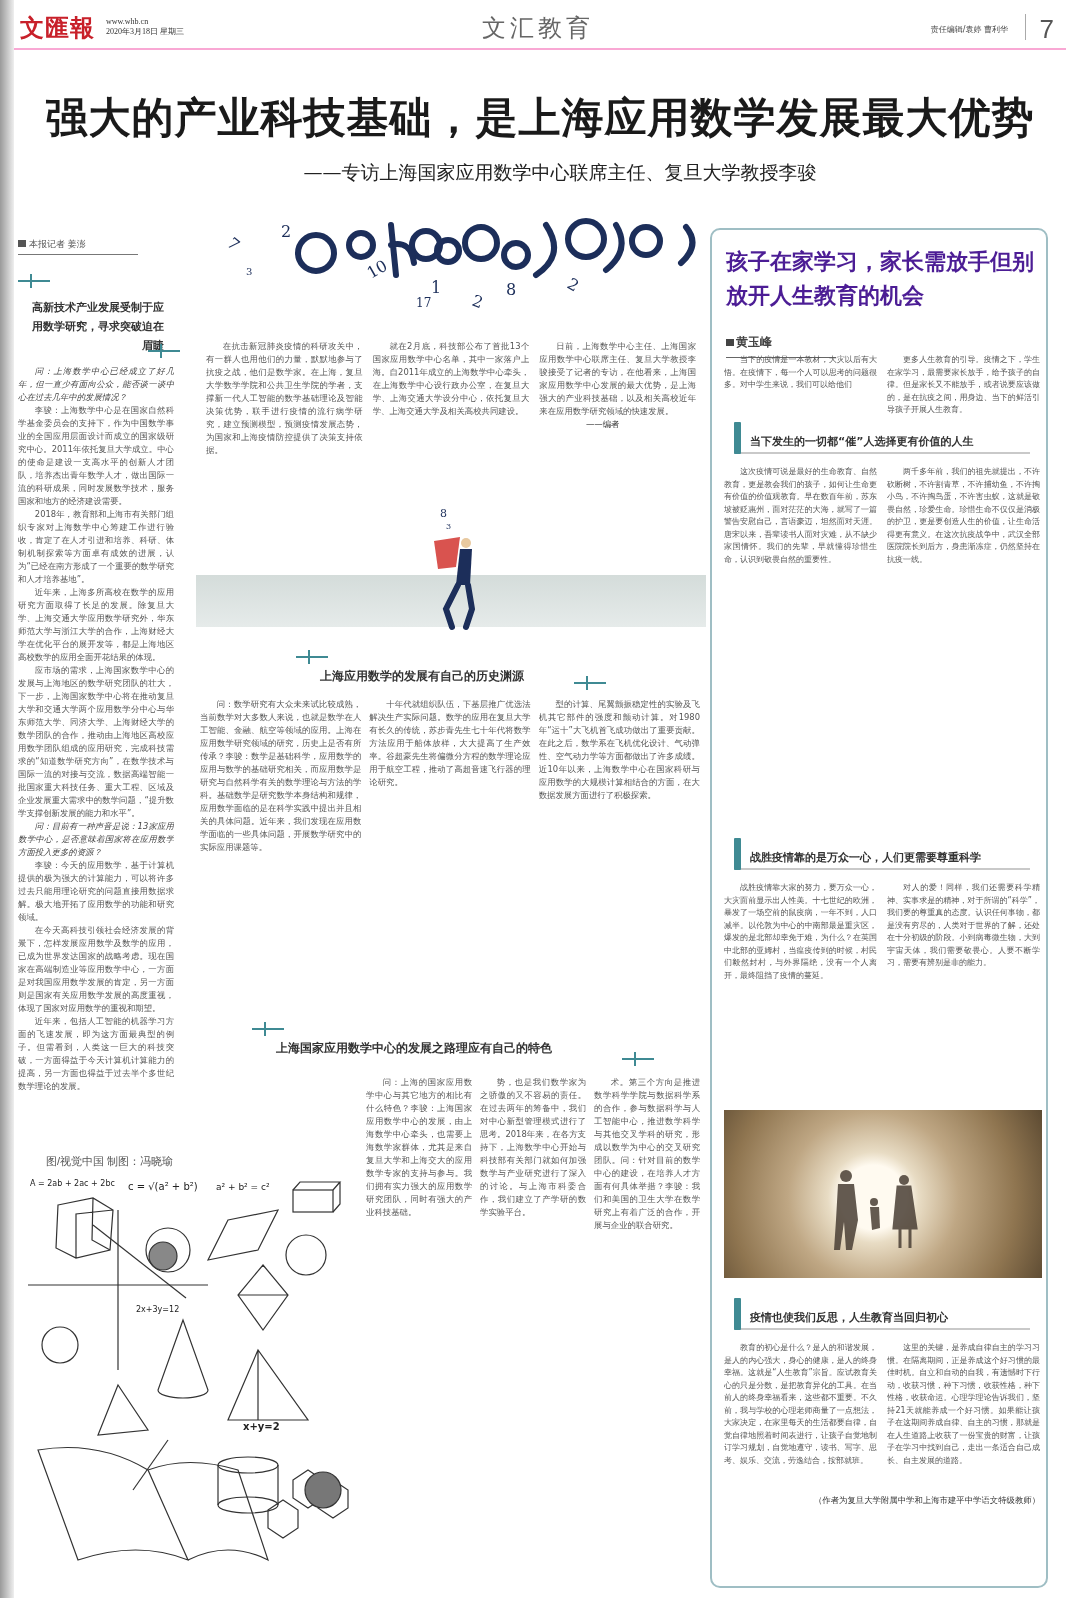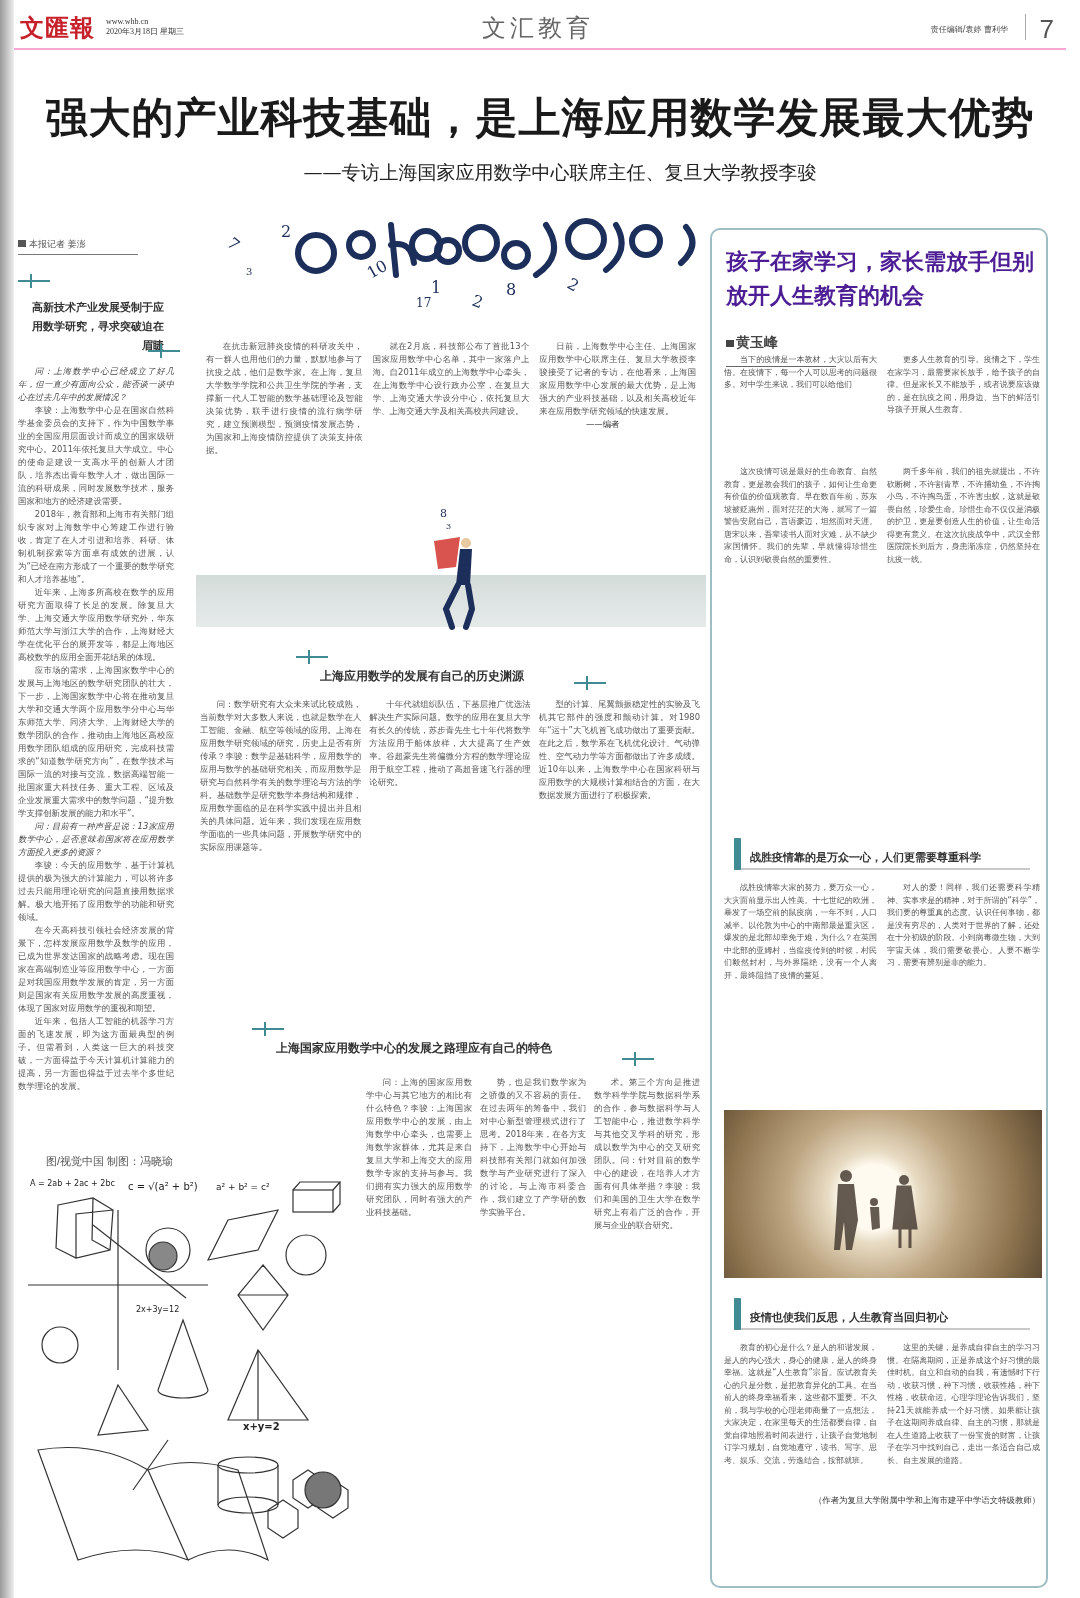--- a/index.html
+++ b/index.html
@@ -50,21 +50,21 @@
   .mid-cols { position: absolute; left: 200px; width: 500px; display: flex; gap: 8px; }
   .mid-cols .text { flex: 1; overflow: hidden; }
 
   
   .illus-credit { position: absolute; left: 46px; top: 1154px; font-family: Liberation Sans, sans-serif; font-size: 11px; color: #555; }
   .illus { position: absolute; left: 18px; top: 1170px; width: 340px; height: 420px; }
 
   
   .sidebox { position: absolute; left: 710px; top: 228px; width: 338px; height: 1360px; border: 2px solid #9fbec4; border-radius: 10px; background: #fff; }
   .side-title { position: absolute; left: 14px; top: 14px; width: 312px; font-family: "DejaVu Serif", serif; font-weight: bold; font-size: 22px; line-height: 34px; color: #4c1d95; text-align: left; }
-  .side-byline { position: absolute; left: 14px; top: 104px; width: 110px; font-family: "DejaVu Sans", sans-serif; font-weight: bold; font-size: 14px; color: #444; border-bottom: 1px solid #666; padding-bottom: 14px; }
+  .side-byline { position: absolute; left: 14px; top: 104px; width: 110px; font-family: "DejaVu Sans", sans-serif; font-weight: bold; font-size: 12px; color: #444; border-bottom: 1px solid #666; padding-bottom: 6px; }
   .side-byline .sq { display: inline-block; width: 8px; height: 7px; background: #444; margin-right: 2px; }
   .side-cols { position: absolute; left: 12px; width: 316px; display: flex; gap: 10px; }
   .side-cols .text { flex: 1; overflow: hidden; font-size: 8px; line-height: 12.5px; }
   .side-head { position: absolute; left: 22px; width: 296px; height: 28px; border-bottom: 2px solid #c9c9c9; }
   .side-head .bar { position: absolute; left: 0; top: -4px; width: 7px; height: 32px; background: #3f8a93; border-radius: 1px; }
   .side-head span { position: absolute; left: 16px; top: 8px; font-family: "DejaVu Sans", sans-serif; font-weight: bold; font-size: 11px; color: #333; white-space: nowrap; }
   .tunnel { position: absolute; left: 12px; top: 880px; width: 318px; height: 168px; overflow: hidden;
     background: radial-gradient(circle at 47% 52%, #fffaf0 0 17%, #e8dcc4 24%, #bfa784 45%, #8f7550 75%, #5c4a32 100%); }
   .author-note { text-align: right; color: #333; }
 </style>
@@ -228,20 +228,24 @@
   <div class="side-byline"><span class="sq"></span><span>黄玉峰</span></div>
   <div class="side-cols" style="top:124px;height:60px;">
     <div class="text">
         <p>当下的疫情是一本教材，大灾以后有大悟。在疫情下，每一个人可以思考的问题很多。对中学生来说，我们可以给他们</p>
       </div>
     <div class="text">
         <p>更多人生教育的引导。疫情之下，学生在家学习，最需要家长放手，给予孩子的自律。但是家长又不能放手，或者说要应该做的，是在抗疫之间，用身边、当下的鲜活引导孩子开展人生教育。</p>
       </div>
   </div>
 
+  <div class="side-head" style="top:196px;">
+    <div class="bar"></div>
+    <span>当下发生的一切都“催”人选择更有价值的人生</span>
+  </div>
   <div class="side-cols" style="top:236px;height:370px;">
     <div class="text">
         <p>这次疫情可说是最好的生命教育、自然教育，更是教会我们的孩子，如何让生命更有价值的价值观教育。早在数百年前，苏东坡被贬惠州，面对茫茫的大海，就写了一篇警告安慰自己，言语豪迈，坦然面对天涯。唐宋以来，吾辈读书人面对灾难，从不缺少家国情怀。我们的先辈，早就懂得珍惜生命，认识到敬畏自然的重要性。</p>
       </div>
     <div class="text">
         <p>两千多年前，我们的祖先就提出，不许砍断树，不许割青草，不许捕幼鱼，不许掏小鸟，不许掏鸟蛋，不许害虫蚁，这就是敬畏自然，珍爱生命。珍惜生命不仅仅是消极的护卫，更是要创造人生的价值，让生命活得更有意义。在这次抗疫战争中，武汉全部医院院长到后方，身患渐冻症，仍然坚持在抗疫一线。</p>
       </div>
   </div>
 
   <div class="side-head" style="top:612px;">

